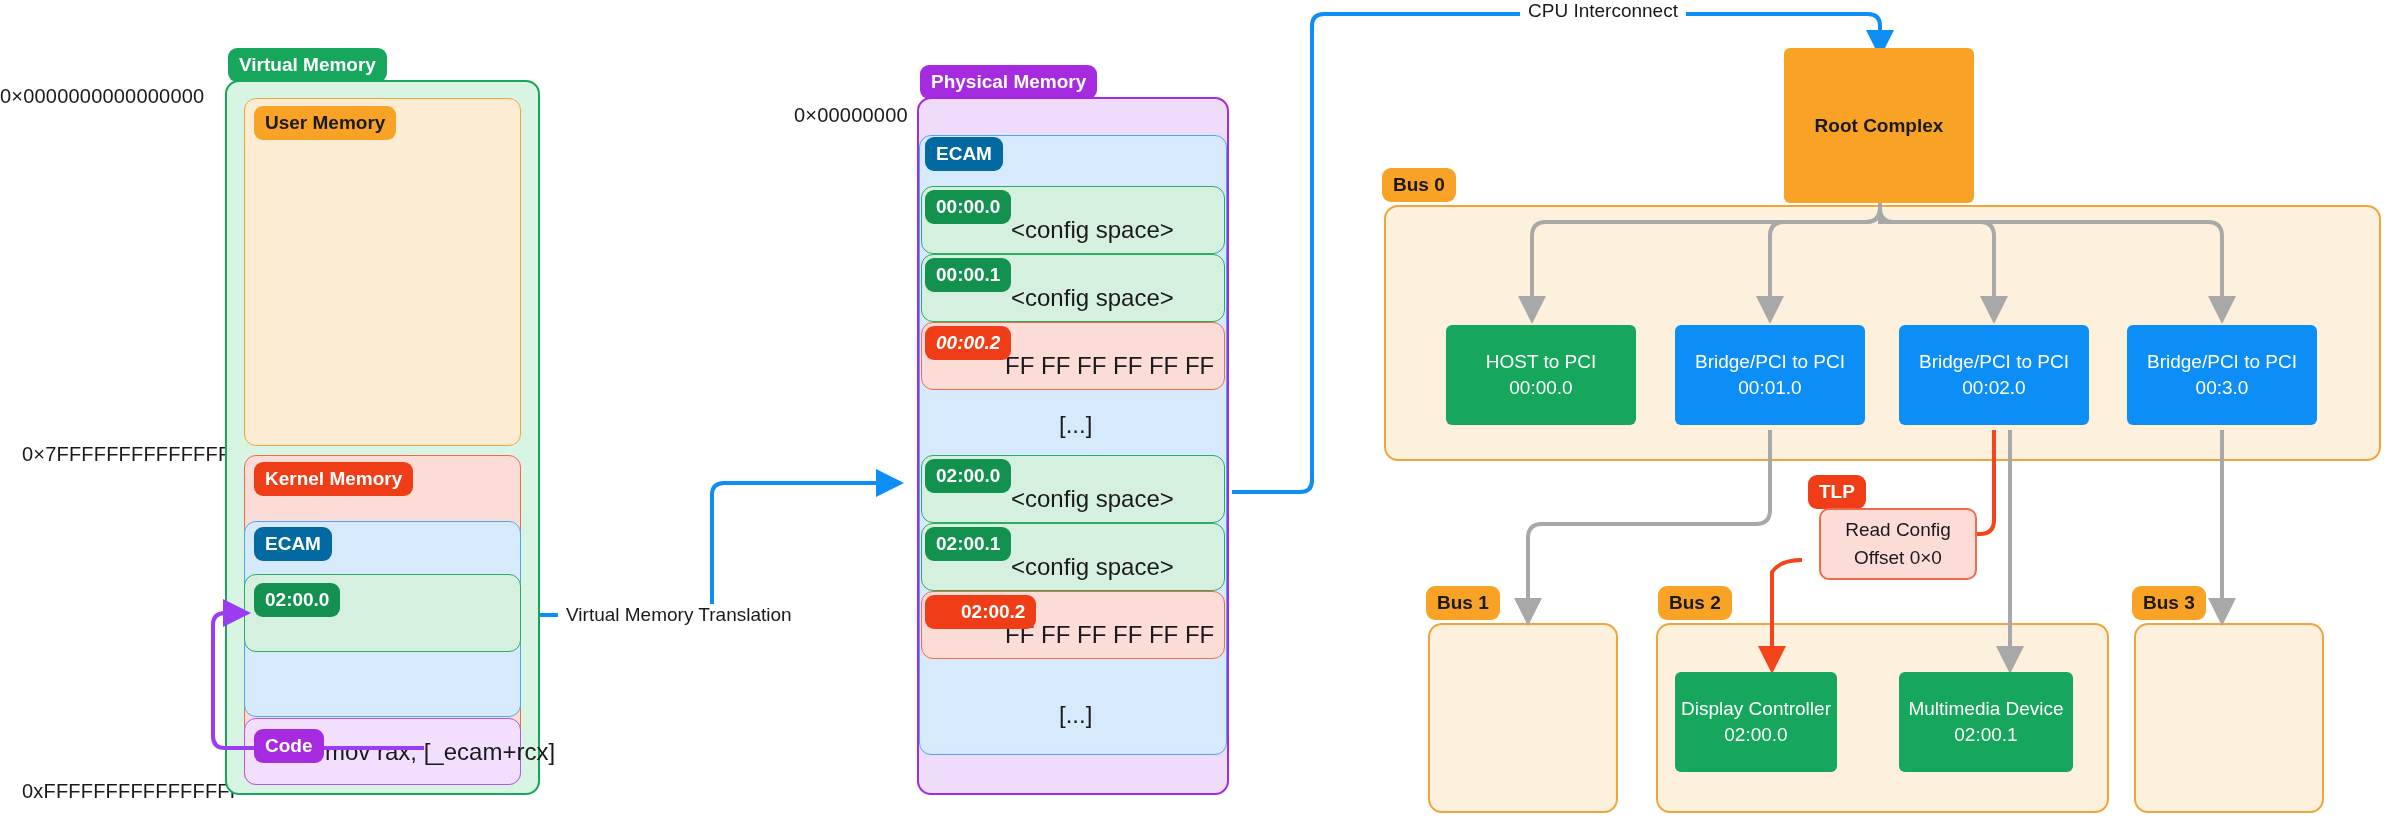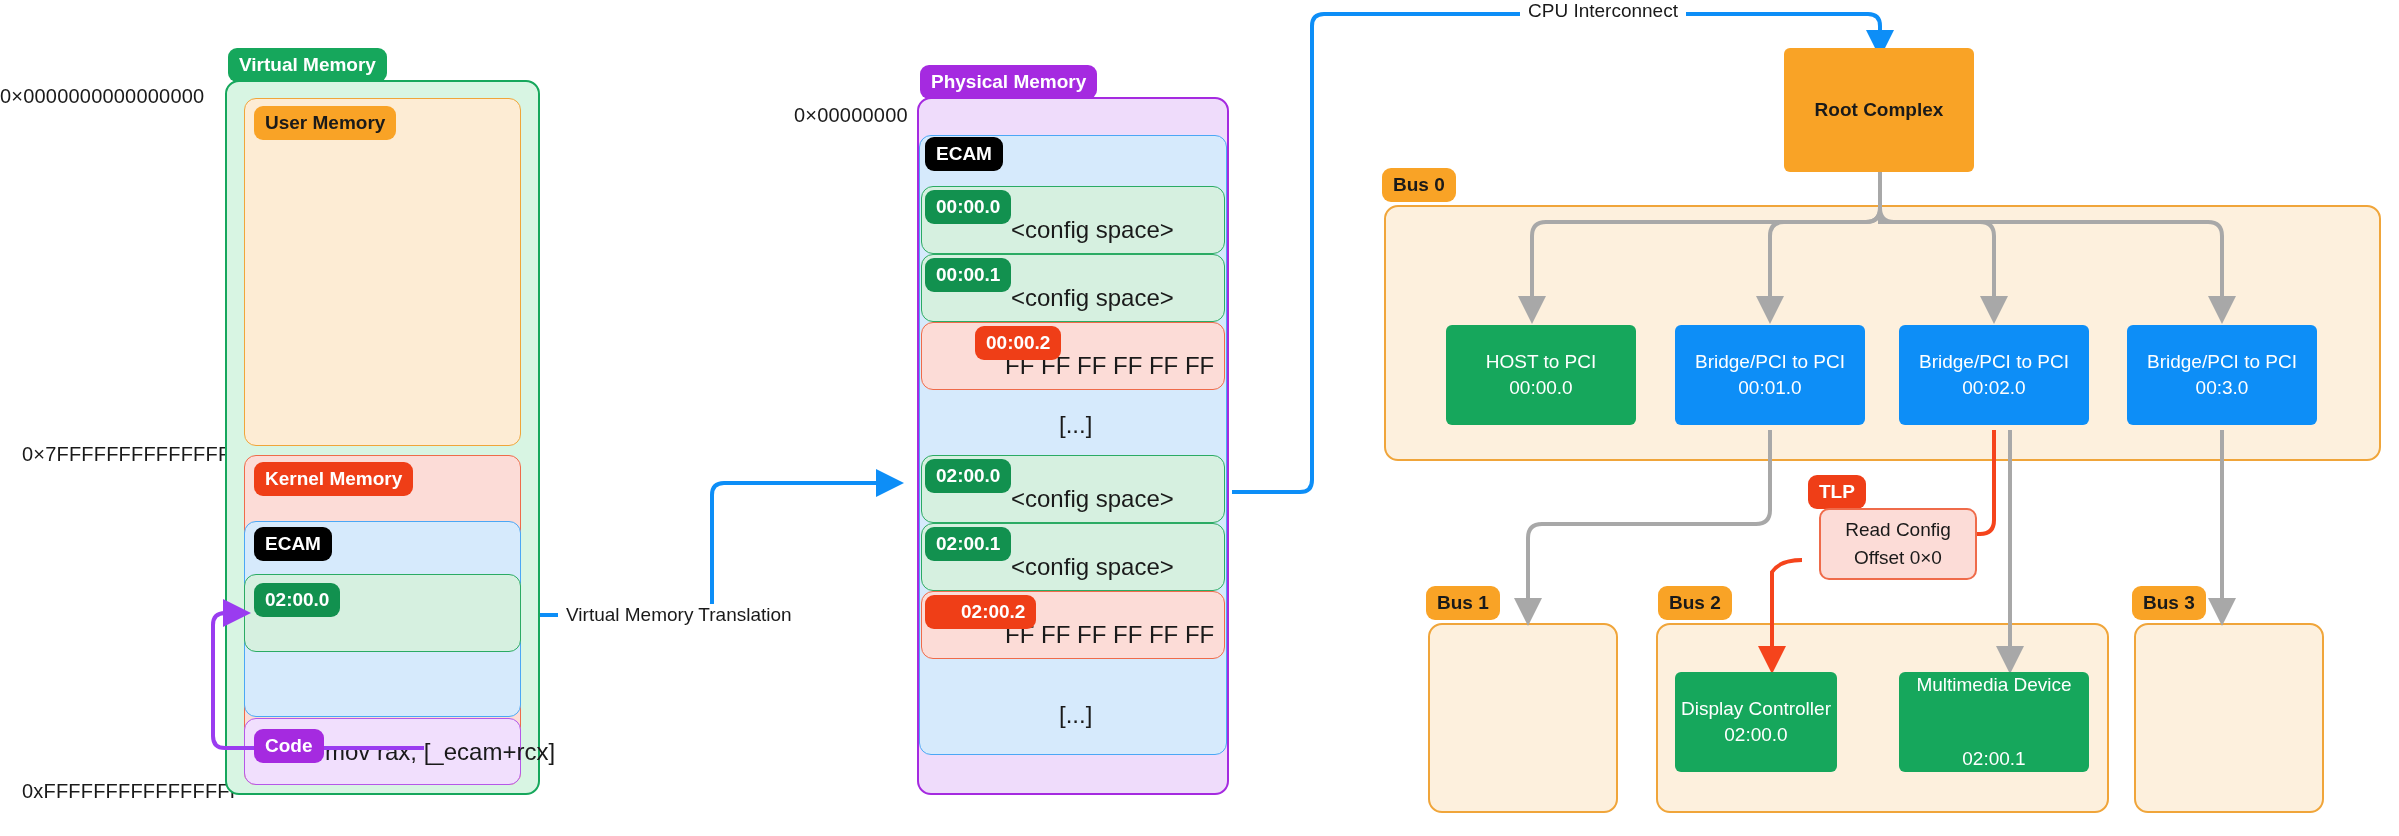--- a/index.html
+++ b/index.html
@@ -27,21 +27,21 @@
     font-weight: 700;
     line-height: 1;
     padding: 7px 11px 8px 11px;
     white-space: nowrap;
     z-index: 6;
   }
   .tag-green   { background: #16a75c; color: #ffffff; }
   .tag-green-d { background: #12914f; color: #ffffff; }
   .tag-orange  { background: #f9a326; color: #1a1a1a; }
   .tag-red     { background: #ef3e17; color: #ffffff; }
-  .tag-blue    { background: #000000; color: #ffffff; }
+  .tag-blue    { background: #0369a1; color: #ffffff; }
   .tag-purple  { background: #a52ae0; color: #ffffff; }
 
   
   .addr {
     position: absolute;
     font-size: 20px;
     color: #1a1a1a;
     letter-spacing: .2px;
     white-space: nowrap;
   }
@@ -193,42 +193,42 @@
 
   <div class="seg seg-green" style="left:921px; top:186px; width:304px; height:68px;"></div>
   <div class="tag tag-green-d" style="left:925px; top:190px;">00:00.0</div>
   <div class="seg-text" style="left:1011px; top:216px;">&lt;config space&gt;</div>
 
   <div class="seg seg-green" style="left:921px; top:254px; width:304px; height:68px;"></div>
   <div class="tag tag-green-d" style="left:925px; top:258px;">00:00.1</div>
   <div class="seg-text" style="left:1011px; top:284px;">&lt;config space&gt;</div>
 
   <div class="seg seg-red" style="left:921px; top:322px; width:304px; height:68px;"></div>
-  <div class="tag tag-red" style="left:975px; top:326px;">00:00.2</div>
+  <div class="tag tag-red" style="left:925px; top:326px;font-style:italic;">00:00.2</div>
   <div class="seg-text" style="left:1005px; top:352px;">FF FF FF FF FF FF</div>
 
   <div class="seg-text" style="left:1059px; top:411px;">[...]</div>
 
   <div class="seg seg-green" style="left:921px; top:455px; width:304px; height:68px;"></div>
   <div class="tag tag-green-d" style="left:925px; top:459px;">02:00.0</div>
   <div class="seg-text" style="left:1011px; top:485px;">&lt;config space&gt;</div>
 
   <div class="seg seg-green" style="left:921px; top:523px; width:304px; height:68px;"></div>
   <div class="tag tag-green-d" style="left:925px; top:527px;">02:00.1</div>
   <div class="seg-text" style="left:1011px; top:553px;">&lt;config space&gt;</div>
 
   <div class="seg seg-red" style="left:921px; top:591px; width:304px; height:68px;"></div>
   <div class="tag tag-red" style="left:925px; top:595px;padding-left:36px;">02:00.2</div>
   <div class="seg-text" style="left:1005px; top:621px;">FF FF FF FF FF FF</div>
 
   <div class="seg-text" style="left:1059px; top:701px;">[...]</div>
 
   <div class="edge-label" style="left:1520px; top:0px;">CPU Interconnect</div>
 
-  <div class="node node-orange" style="left:1784px; top:48px; width:190px; height:124px;">
+  <div class="node node-orange" style="left:1784px; top:48px; width:190px; height:155px;">
     <span>Root Complex</span>
   </div>
 
   <div class="tag tag-orange" style="left:1382px; top:168px;">Bus 0</div>
 
   <div class="box bus0-box" style="left:1384px; top:205px; width:997px; height:256px;"></div>
 
   <div class="node node-green" style="left:1446px; top:325px; width:190px; height:100px;">
     <span>HOST to PCI</span>
     <span>00:00.0</span>
@@ -255,21 +255,21 @@
   <div class="tag tag-orange" style="left:1426px; top:586px;">Bus 1</div>
   <div class="box bus-small" style="left:1428px; top:623px; width:190px; height:190px;"></div>
 
   <div class="tag tag-orange" style="left:1658px; top:586px;">Bus 2</div>
   <div class="box bus-small" style="left:1656px; top:623px; width:453px; height:190px;"></div>
 
   <div class="node node-green" style="left:1675px; top:672px; width:162px; height:100px;">
     <span>Display Controller</span>
     <span>02:00.0</span>
   </div>
-  <div class="node node-green" style="left:1899px; top:672px; width:190px; height:100px;justify-content:space-between;">
+  <div class="node node-green" style="left:1899px; top:672px; width:174px; height:100px;">
     <span>Multimedia Device</span>
     <span>02:00.1</span>
   </div>
 
   <div class="tag tag-orange" style="left:2132px; top:586px;">Bus 3</div>
   <div class="box bus-small" style="left:2134px; top:623px; width:190px; height:190px;"></div>
 
 </div>
 
 </body></html>

